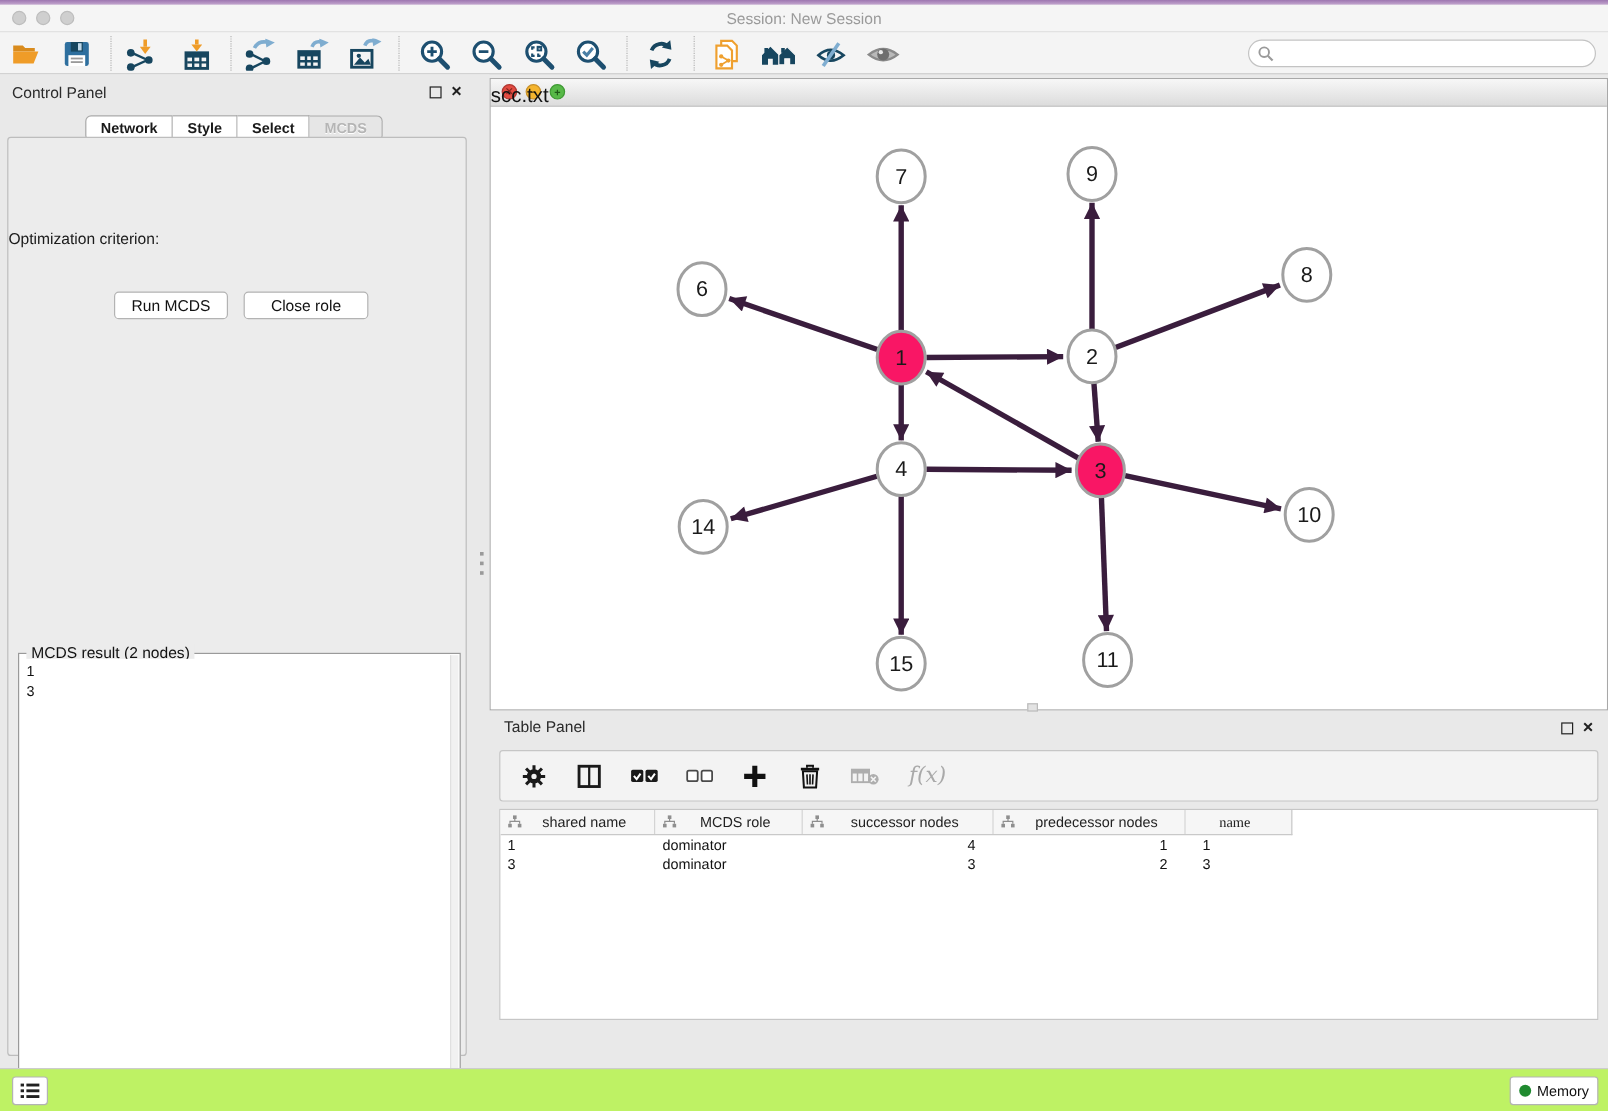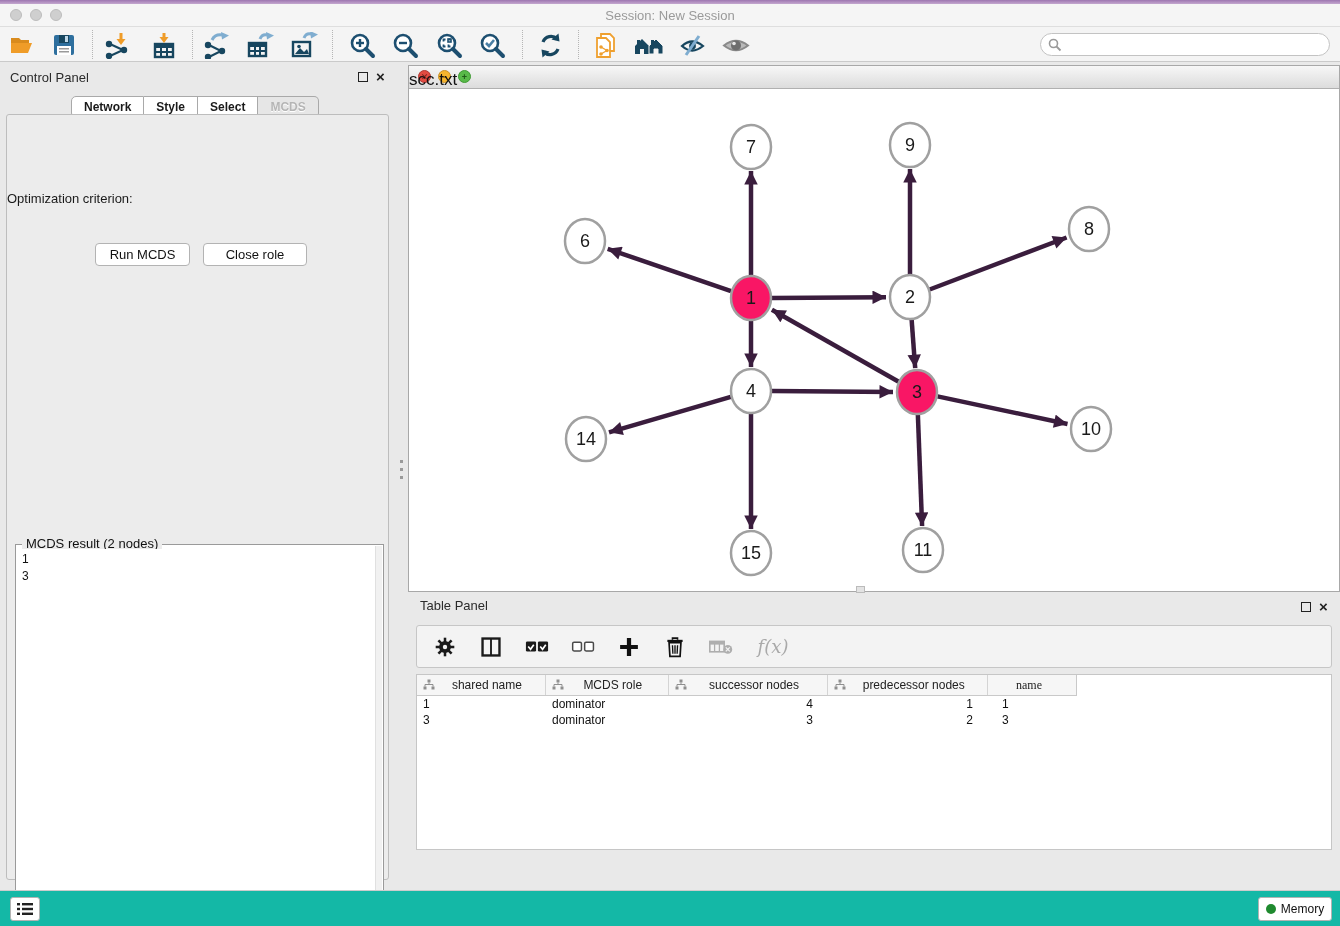--- a/index.html
+++ b/index.html
@@ -66,21 +66,21 @@
   .tbl-box { left:8px; top:79px; width:916px; height:176px; background:#fff; border:1px solid #c6c6c6; overflow:hidden; }
   .tbl-header { display:flex; height:21px; background:#f6f6f6; border-bottom:1px solid #c9c9c9; width:660px; border-right:1px solid #c9c9c9; }
   .th-cell { display:flex; align-items:center; border-right:1px solid #d4d4d4; font-size:12px; color:#222; position:relative; }
   .th-cell:last-child { border-right:none;font-family:Liberation Serif, serif; }
   .th-cell .icn { margin-left:6px; }
   .th-cell .lbl { flex:1; text-align:center; padding-right:6px; }
   .tbl-row { display:flex; height:16px; font-size:12px; color:#111; }
   .td-cell { overflow:hidden; white-space:nowrap; }
 
   
-  .statusbar { left:0; top:890px; width:1340px; height:36px; background:#14b8a6; border-top:1px solid #cccccc; }
+  .statusbar { left:0; top:890px; width:1340px; height:36px; background:#bef264; border-top:1px solid #cccccc; }
   .sb-btn { top:6px; height:24px; background:#fff; border:1px solid #b3b3b3; border-radius:3px; display:flex; align-items:center; justify-content:center; gap:5px; font-size:12px; color:#111; }
   .mem-dot { width:10px; height:10px; border-radius:50%; background:#1f8a2f; }
 </style>
 </head>
 <body>
 
 <div class="abs accent"></div>
 <div class="abs titlebar">
   <div class="abs tl-dot" style="left:10px"></div>
   <div class="abs tl-dot" style="left:30px"></div>

